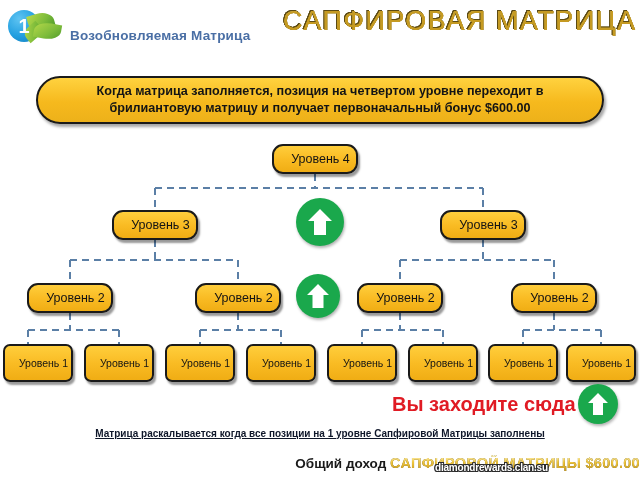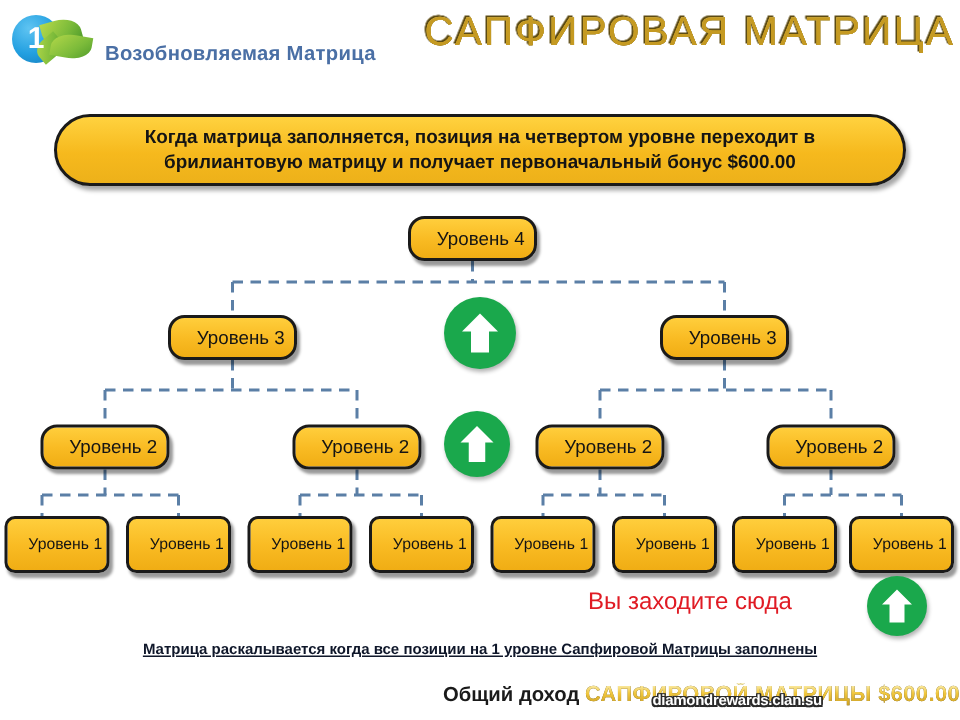--- a/index.html
+++ b/index.html
@@ -166,22 +166,22 @@
   }
   .arrow-circle svg { display: block; }
   #arrow-top   { left: 296px; top: 198px; width: 48px; height: 48px; }
   #arrow-mid   { left: 296px; top: 274px; width: 44px; height: 44px; }
   #arrow-enter { left: 578px; top: 384px; width: 40px; height: 40px; }
 
   
   #enter-label {
     position: absolute;
     left: 392px; top: 393px;
-    font-size: 16px;
-    font-weight: normal;
+    font-size: 20px;
+    font-weight: bold;
     color: #e01b24;
     white-space: nowrap;
   }
 
   
   #footer-line-1 {
     position: absolute;
     left: 0; top: 428px;
     width: 640px;
     text-align: center;

